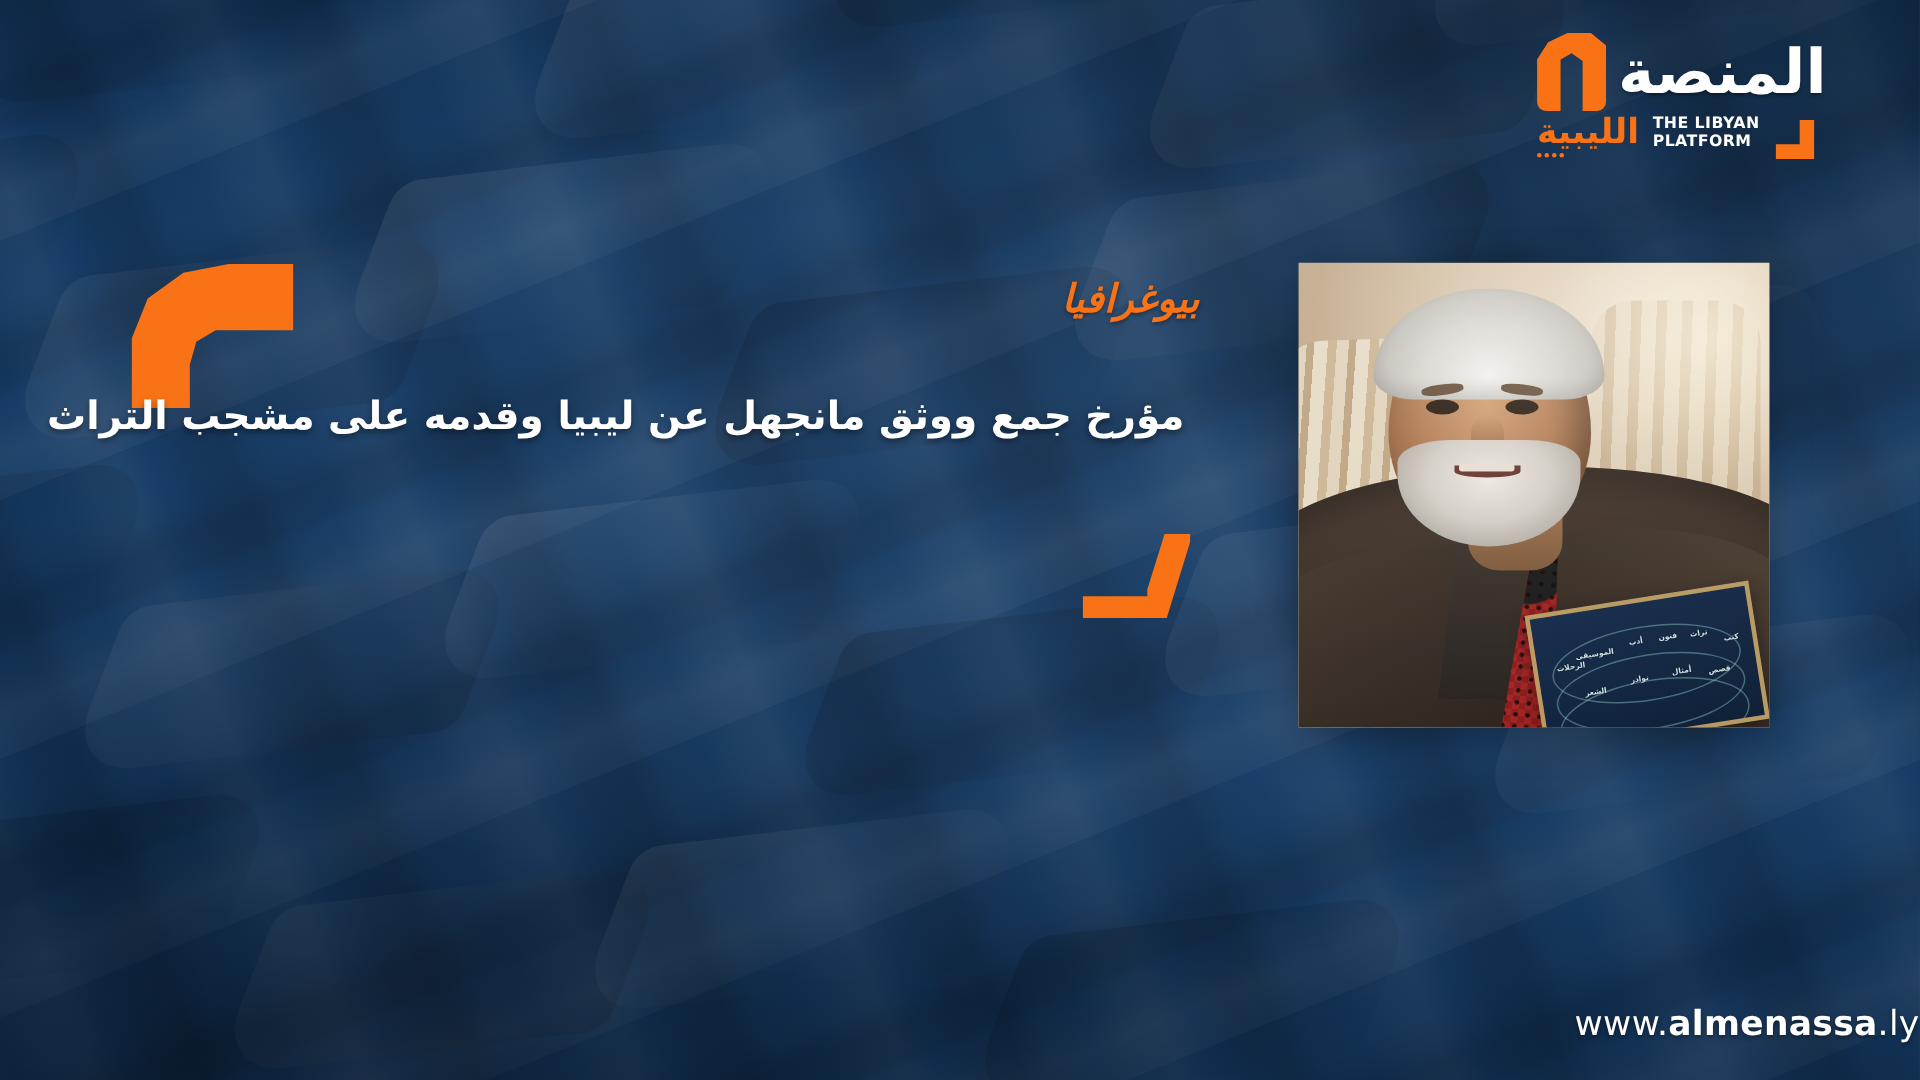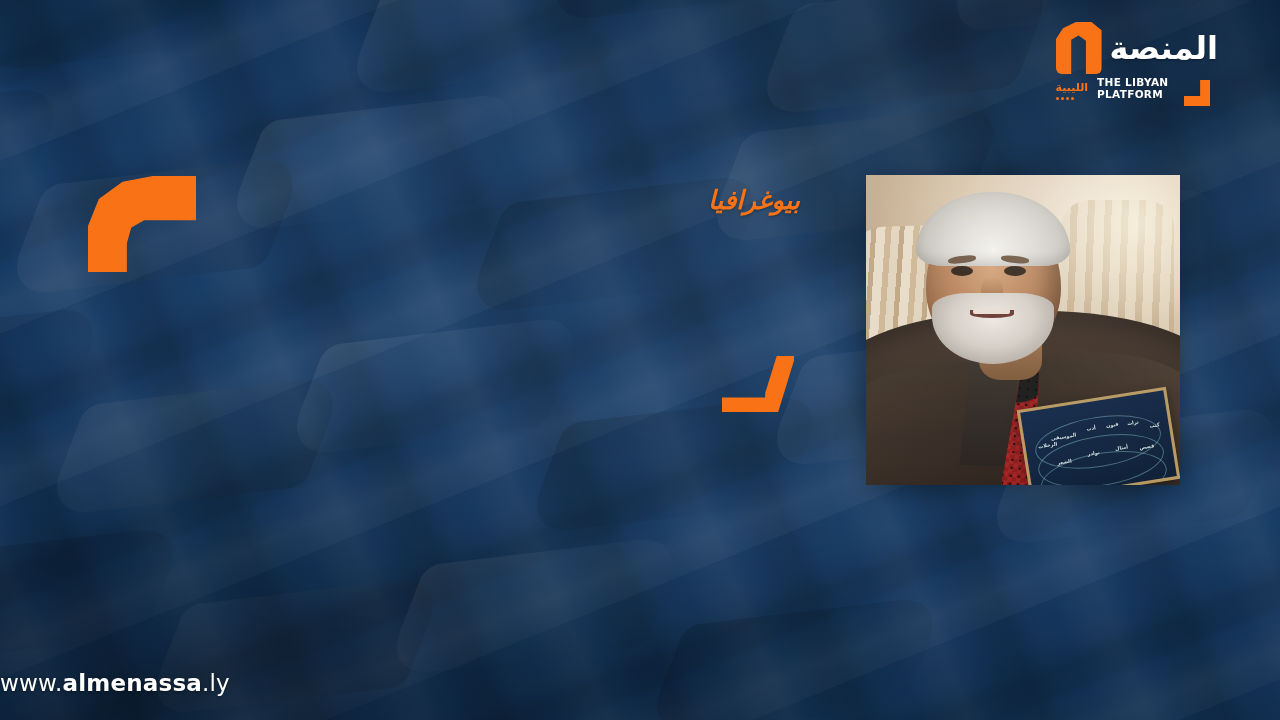--- a/index.html
+++ b/index.html
@@ -73,37 +73,37 @@
   }
 
   
   .logo {
     position:absolute; top:22px; right:62px;
     display:flex; flex-direction:column; align-items:flex-end;
     z-index:6;
   }
   .logo-row { display:flex; align-items:center; gap:8px; }
   .logo-ar {
-    font-size:32px; font-weight:bold; color:#ffffff;
+    font-size:41px; font-weight:bold; color:#ffffff;
     letter-spacing:-1px; line-height:1; white-space:nowrap;
     text-shadow:0 1px 2px rgba(0,0,0,0.35);
   }
   .logo-mark {
     width:46px; height:52px; position:relative; flex:none;
   }
   .logo-mark .hook {
     position:absolute; inset:0;
     background:#F97316;
     clip-path: polygon(0% 100%, 0% 34%, 16% 12%, 44% 0%, 78% 0%, 100% 16%, 100% 100%, 66% 100%, 66% 36%, 50% 26%, 34% 34%, 34% 100%);
     border-radius:6px;
   }
   .logo-sub {
     display:flex; align-items:flex-start; gap:9px; margin-top:2px; margin-right:2px;
   }
-  .logo-sub-ar { font-size:11px; font-weight:bold; color:#F97316; line-height:1.05; }
+  .logo-sub-ar { font-size:23px; font-weight:bold; color:#F97316; line-height:1.05; }
   .logo-dots { display:flex; gap:2px; justify-content:flex-end; margin-top:2px; }
   .logo-dots i { width:3px; height:3px; border-radius:50%; background:#F97316; display:block; }
   .logo-en {
     font-size:10.5px; font-weight:bold; color:#ffffff; line-height:1.18;
     letter-spacing:0.3px; text-align:left; direction:ltr;
   }
   .logo-tail {
     position:absolute; top:58px; right:8px;
     width:26px; height:26px;
   }
@@ -275,21 +275,21 @@
     position:absolute; inset:0; pointer-events:none;
     background:
       radial-gradient(120% 80% at 68% 6%, rgba(255,245,225,0.22), rgba(0,0,0,0) 55%),
       linear-gradient(180deg, rgba(255,240,215,0.10), rgba(0,0,0,0.12));
     mix-blend-mode:screen; opacity:.7;
   }
 
   
   .footer-url {
     position:absolute; left:0; right:0; bottom:24px;
-    text-align:left; direction:ltr;
+    text-align:right; direction:ltr;
     font-size:23px; color:#ffffff; letter-spacing:.2px;
     z-index:6; text-shadow:0 1px 3px rgba(0,0,0,0.4);margin-top:36px;
   }
   .footer-url b { font-weight:bold; }
   .footer-url .lt { font-weight:normal; }
 </style>
 </head>
 <body>
 
 <div class="stage">
@@ -350,20 +350,21 @@
   </div>
 
   <div class="hook-big">
       <span></span>
     </div>
   <div class="hook-small">
       <span></span>
     </div>
 
   <div class="kicker">بيوغرافيا</div>
+  <div class="headline">مؤرخ جمع ووثق مانجهل عن ليبيا وقدمه على مشجب التراث</div>
 
   <div class="portrait">
     <div class="portrait-inner">
       <div class="p-wall"></div>
       <div class="p-chair"></div>
       <div class="p-chair2"></div>
       <div class="p-glow"></div>
 
       <div class="p-suit"></div>
       <div class="p-shoulderL"></div>

